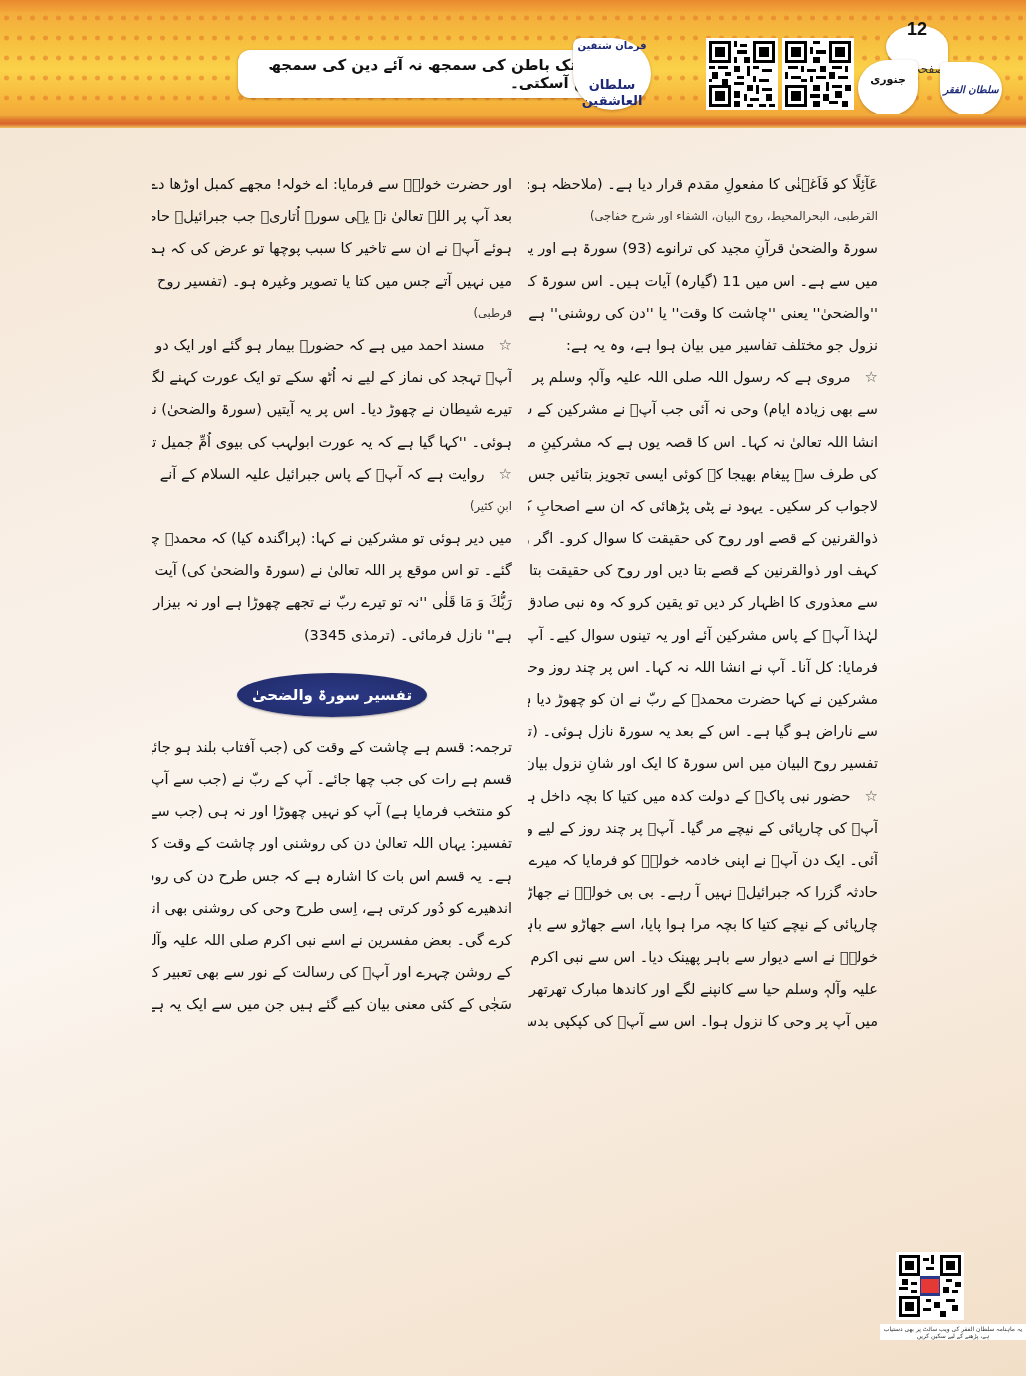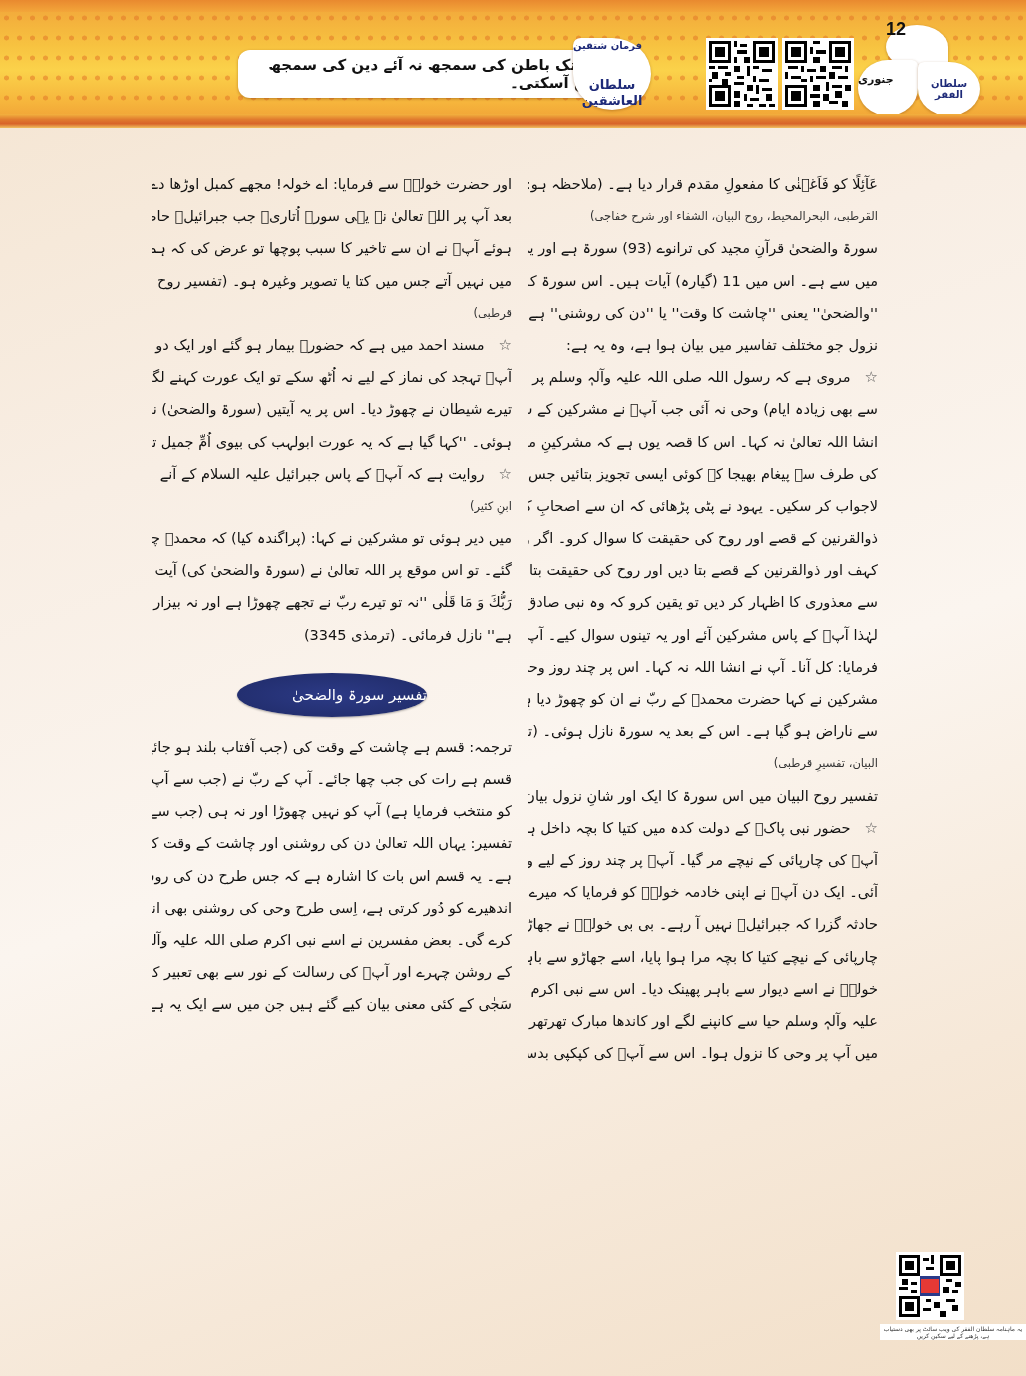--- a/index.html
+++ b/index.html
@@ -32,33 +32,33 @@
     display: flex; align-items: center; justify-content: center;
     direction: rtl;
   }
   .quote-text {
     font-family: "DejaVu Sans", sans-serif; font-size: 15px; color: #111; font-weight: bold;
   }
   .bubble {
     position: absolute; background: #ffffff;
     border-radius: 50% 50% 50% 50%;
     box-shadow: 0 1px 3px rgba(120,60,0,0.4);
-    display: flex; flex-direction: column; align-items: flex-end; justify-content: center;
+    display: flex; flex-direction: column; align-items: center; justify-content: center;
     direction: rtl; text-align: center; gap: 25px;
   }
   .bubble-farman { left: 573px; top: 38px; width: 78px; height: 72px; border-radius: 10% 50% 50% 50%; }
   .bubble-farman .l1 { font-size: 10px; color: #1e2a78; font-weight: bold; line-height: 1.2; }
   .bubble-farman .l2 { font-size: 13px; color: #1e2a78; font-weight: bold; line-height: 1.2; }
   .bubble-page { left: 886px; top: 25px; width: 62px; height: 44px; border-radius: 50% 50% 10% 50%; }
   .bubble-page .num { font-family: "Liberation Sans", sans-serif; font-size: 18px; font-weight: bold; color: #111; line-height: 1; }
   .bubble-page .lbl { font-size: 12px; color: #333; line-height: 1; }
   .bubble-date { left: 858px; top: 60px; width: 60px; height: 56px; border-radius: 50% 10% 50% 50%; }
   .bubble-date .m { font-size: 11px; font-weight: bold; color: #111; line-height: 1.2; margin-top: 24px; }
   .bubble-date .y { font-family: "Liberation Sans", sans-serif; font-size: 13px; font-weight: bold; color: #111; line-height: 1.2; }
-  .bubble-mag { left: 918px; top: 62px; width: 62px; height: 54px; border-radius: 10% 50% 50% 50%; }
+  .bubble-mag { left: 940px; top: 62px; width: 62px; height: 54px; border-radius: 10% 50% 50% 50%; font-style: italic; }
   .bubble-mag .t { font-size: 10px; color: #1e2a78; font-weight: bold; }
   .qr {
     position: absolute; background: #fff; padding: 3px;
   }
   .qr svg { display: block; }
   .qr-1 { left: 706px; top: 38px; width: 72px; height: 72px; }
   .qr-2 { left: 782px; top: 38px; width: 72px; height: 72px; }
   .qr-3 { left: 896px; top: 1252px; width: 68px; height: 68px; }
 
   
@@ -68,22 +68,22 @@
   }
   .col-right { left: 528px; width: 350px; }
   .col-left  { left: 152px; width: 360px; }
   .line { display: block; white-space: nowrap; overflow: hidden; height: 32.2px; }
   .line.small { font-size: 11.5px; color: #333; }
   .line.center { text-align: center; }
   .star { color: #555; margin-left: 14px; font-size: 15px; }
   .heading-pill {
     margin: 22px auto 14px auto; width: 190px; height: 44px; border-radius: 50%;
     background: radial-gradient(ellipse at center, #2c3a86 0%, #232f70 70%, #1d2660 100%);
-    display: flex; align-items: center; 
-    color: #ffffff; font-size: 15px; font-weight: normal;
+    display: flex; align-items: center; justify-content: center;
+    color: #ffffff; font-size: 15px; font-weight: bold;
     box-shadow: 0 1px 2px rgba(0,0,0,0.3);
   }
   .arabic { font-family: "DejaVu Serif", serif; font-size: 15px; }
   .qr-caption {
     position: absolute; left: 880px; top: 1324px; width: 146px;
     direction: rtl; text-align: center; font-size: 6px; color: #333; background: #fff; padding: 1px 2px;
   }
 </style>
 </head>
 <body>
@@ -203,21 +203,20 @@
     <div class="line"><span>انشا اللہ تعالیٰ نہ کہا۔ اس کا قصہ یوں ہے کہ مشرکینِ مکہ نے یہودِ مدینہ</span></div>
     <div class="line"><span>کی طرف سے پیغام بھیجا کہ کوئی ایسی تجویز بتائیں جس سے محمدؐ عربی کو</span></div>
     <div class="line"><span>لاجواب کر سکیں۔ یہود نے پٹی پڑھائی کہ ان سے اصحابِ کہف اور</span></div>
     <div class="line"><span>ذوالقرنین کے قصے اور روح کی حقیقت کا سوال کرو۔ اگر وہ اصحابِ</span></div>
     <div class="line"><span>کہف اور ذوالقرنین کے قصے بتا دیں اور روح کی حقیقت بتانے</span></div>
     <div class="line"><span>سے معذوری کا اظہار کر دیں تو یقین کرو کہ وہ نبی صادق ہیں۔</span></div>
     <div class="line"><span>لہٰذا آپؐ کے پاس مشرکین آئے اور یہ تینوں سوال کیے۔ آپؐ نے</span></div>
     <div class="line"><span>فرمایا: کل آنا۔ آپ نے انشا اللہ نہ کہا۔ اس پر چند روز وحی رُک گئی۔</span></div>
     <div class="line"><span>مشرکین نے کہا حضرت محمدؐ کے ربّ نے ان کو چھوڑ دیا ہے اور ان</span></div>
     <div class="line"><span>سے ناراض ہو گیا ہے۔ اس کے بعد یہ سورۃ نازل ہوئی۔ (تفسیر روح</span></div>
-    <div class="line small"><span>البیان، تفسیرِ قرطبی)</span></div>
     <div class="line"><span>تفسیر روح البیان میں اس سورۃ کا ایک اور شانِ نزول بیان ہوا ہے:</span></div>
     <div class="line"><span class="star">☆</span><span>حضور نبی پاکؐ کے دولت کدہ میں کتیا کا بچہ داخل ہو گیا اور</span></div>
     <div class="line"><span>آپؐ کی چارپائی کے نیچے مر گیا۔ آپؐ پر چند روز کے لیے وحی نہ</span></div>
     <div class="line"><span>آئی۔ ایک دن آپؐ نے اپنی خادمہ خولہؓ کو فرمایا کہ میرے گھر پر کیا</span></div>
     <div class="line"><span>حادثہ گزرا کہ جبرائیلؑ نہیں آ رہے۔ بی بی خولہؓ نے جھاڑو دیا تو</span></div>
     <div class="line"><span>چارپائی کے نیچے کتیا کا بچہ مرا ہوا پایا، اسے جھاڑو سے باہر نکالا۔ بی بی</span></div>
     <div class="line"><span>خولہؓ نے اسے دیوار سے باہر پھینک دیا۔ اس سے نبی اکرم صلی اللہ</span></div>
     <div class="line"><span>علیہ وآلہٖ وسلم حیا سے کانپنے لگے اور کاندھا مبارک تھرتھرایا۔ اِسی اثنا</span></div>
     <div class="line"><span>میں آپ پر وحی کا نزول ہوا۔ اس سے آپؐ کی کپکپی بدستور جاری رہی</span></div>
   </div>

